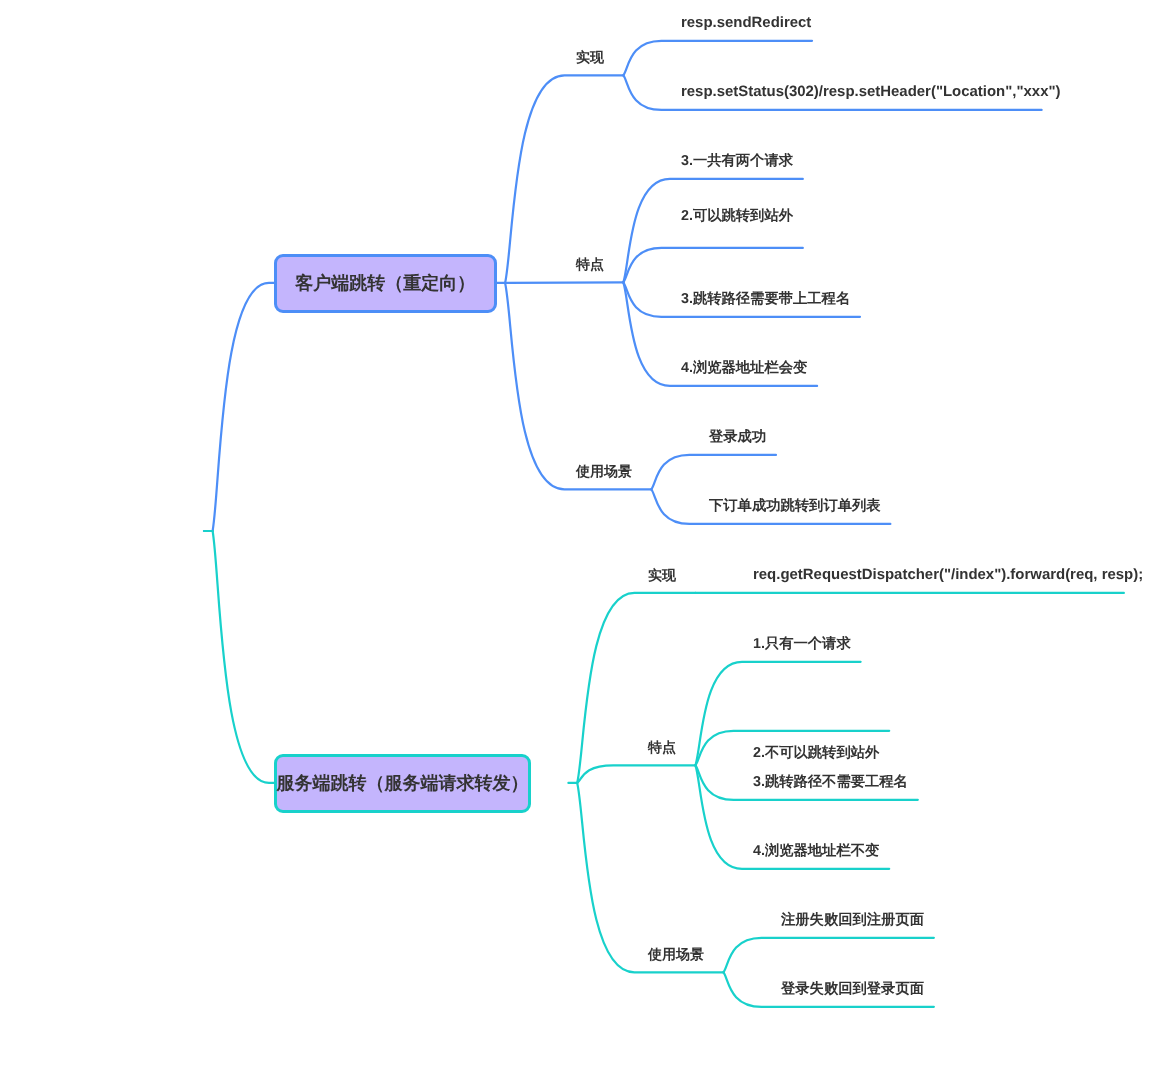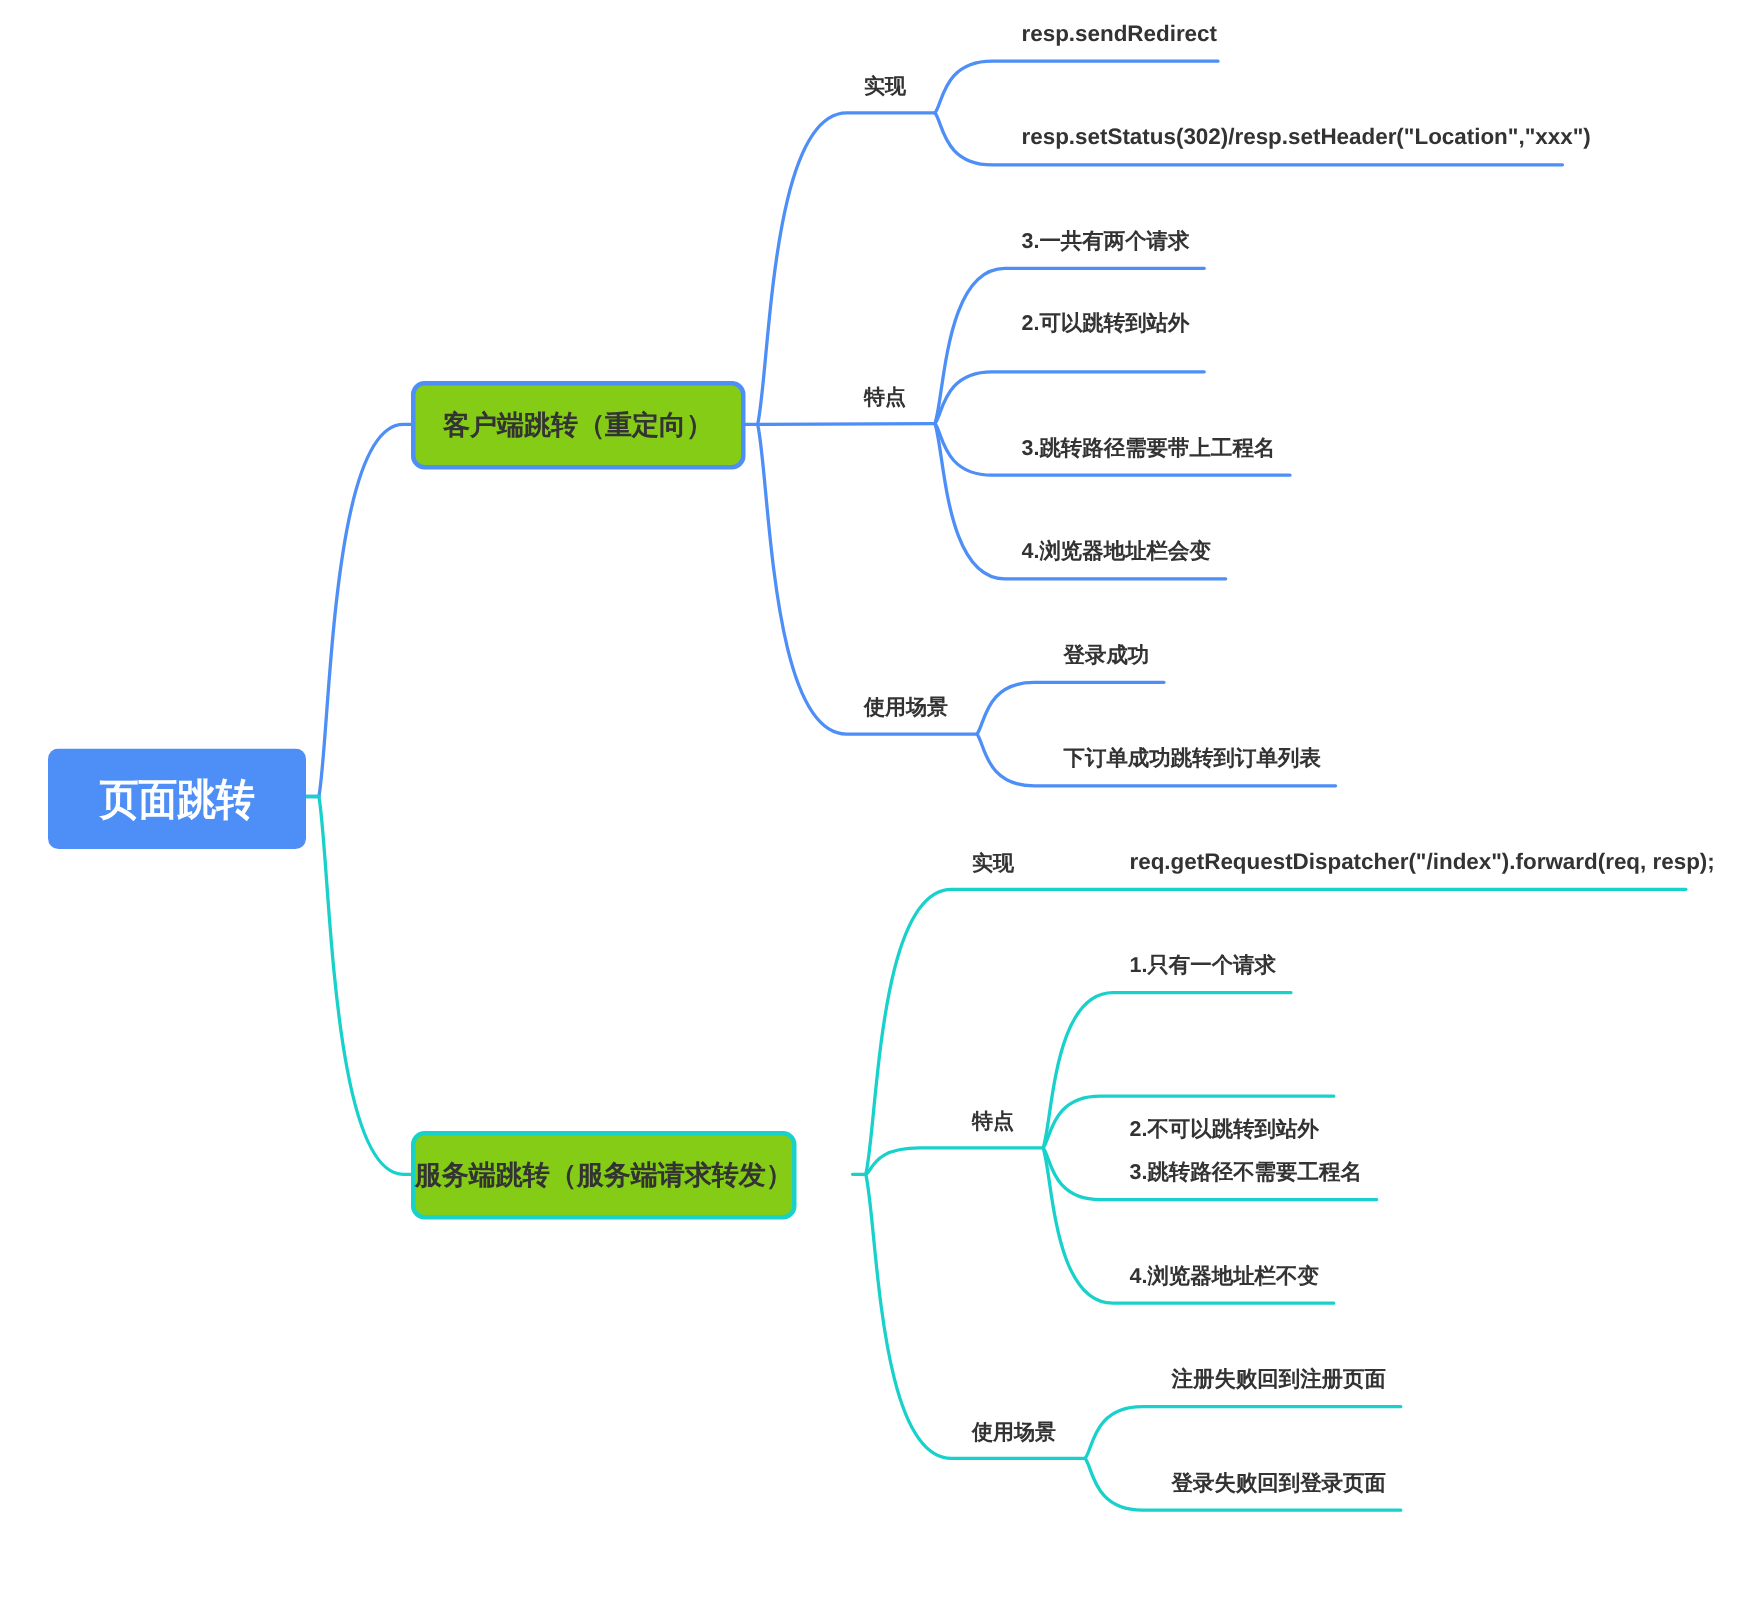--- a/index.html
+++ b/index.html
@@ -9,21 +9,21 @@
        -webkit-font-smoothing:antialiased;
        text-rendering:geometricPrecision;}
   #stage{position:relative;width:1168px;height:1067px;background:#ffffff;}
   .grp-label, .item-label, .node{will-change:transform;font-weight:bold;}
   svg#links{position:absolute;left:0;top:0;width:1168px;height:1067px;}
   .node{position:absolute;box-sizing:border-box;display:flex;align-items:center;
         justify-content:center;white-space:nowrap;}
   #root-node{background:#4d8ef7;color:#ffffff;border-radius:7px;
              font-size:28.6px;line-height:28.6px;}
   #root-node > span{display:inline-block;transform:translateY(1.8px) scaleX(0.905);}
-  .lvl2{background:#84cc16;border-style:solid;border-width:3px;border-radius:9px;
+  .lvl2{background:#c4b5fd;border-style:solid;border-width:3px;border-radius:9px;
         color:#333333;font-size:18px;line-height:18px;}
   .grp-label{position:absolute;white-space:nowrap;color:#333333;font-size:14px;line-height:14px;}
   .item-label{position:absolute;white-space:pre;color:#333333;line-height:14px;}
   .item-cn{font-size:14.3px;}
   .item-en{font-size:14.95px;}
 </style>
 </head>
 <body>
 
 <div id="stage">
@@ -49,23 +49,20 @@
       <path d="M695.4000000000001,592.9 L1123.86875,592.9" fill="none" stroke="#18d1cb" stroke-width="2.2" stroke-linecap="round"></path>
       <path d="M577.2,782.9 C582.14,779.84 582.24,765.3 613.23,765.3 L695.40,765.3" fill="none" stroke="#18d1cb" stroke-width="2.2" stroke-linecap="round"></path>
       <path d="M695.4000000000001,765.3 C701.78,747.29 701.92,661.8 741.99,661.8 L860.62,661.8" fill="none" stroke="#18d1cb" stroke-width="2.2" stroke-linecap="round"></path>
       <path d="M695.4000000000001,765.3 C700.62,759.30 700.74,730.8 733.51,730.8 L889.21,730.8" fill="none" stroke="#18d1cb" stroke-width="2.2" stroke-linecap="round"></path>
       <path d="M695.4000000000001,765.3 C700.62,771.30 700.74,799.8 733.51,799.8 L917.81,799.8" fill="none" stroke="#18d1cb" stroke-width="2.2" stroke-linecap="round"></path>
       <path d="M695.4000000000001,765.3 C701.78,783.31 701.92,868.8 741.99,868.8 L889.21,868.8" fill="none" stroke="#18d1cb" stroke-width="2.2" stroke-linecap="round"></path>
       <path d="M577.2,782.9 C585.03,815.86 585.20,972.3 634.35,972.3 L723.40,972.3" fill="none" stroke="#18d1cb" stroke-width="2.2" stroke-linecap="round"></path>
       <path d="M723.4000000000001,972.3 C728.62,966.30 728.74,937.8 761.51,937.8 L933.87,937.8" fill="none" stroke="#18d1cb" stroke-width="2.2" stroke-linecap="round"></path>
       <path d="M723.4000000000001,972.3 C728.62,978.30 728.74,1006.8 761.51,1006.8 L933.87,1006.8" fill="none" stroke="#18d1cb" stroke-width="2.2" stroke-linecap="round"></path>
     </svg>
-  <div class="node" id="root-node" style="left: 32px; top: 499px; width: 172px; height: 67px;">
-      <span>页面跳转</span>
-    </div>
   <div class="node lvl2" style="left: 273.8px; top: 253.7px; width: 222.5px; height: 58.5px; border-color: rgb(77, 142, 247);">
       <span>客户端跳转（重定向）</span>
     </div>
   <div class="grp-label" style="top: 50.3px; left: 575.8px;"><span>实现</span></div>
   <div class="item-label item-en" style="top: 15.8px; left: 680.8px;"><span>resp.sendRedirect</span></div>
   <div class="item-label item-en" style="top: 84.9px; left: 680.8px;"><span>resp.setStatus(302)/resp.setHeader("Location","xxx")</span></div>
   <div class="grp-label" style="top: 257.4px; left: 575.8px;"><span>特点</span></div>
   <div class="item-label item-cn" style="top: 153.9px; left: 680.8px;"><span>3.一共有两个请求</span></div>
   <div class="item-label item-cn" style="top: 209px; left: 680.8px;"><span>2.可以跳转到站外</span></div>
   <div class="item-label item-cn" style="top: 291.8px; left: 680.8px;"><span>3.跳转路径需要带上工程名</span></div>

